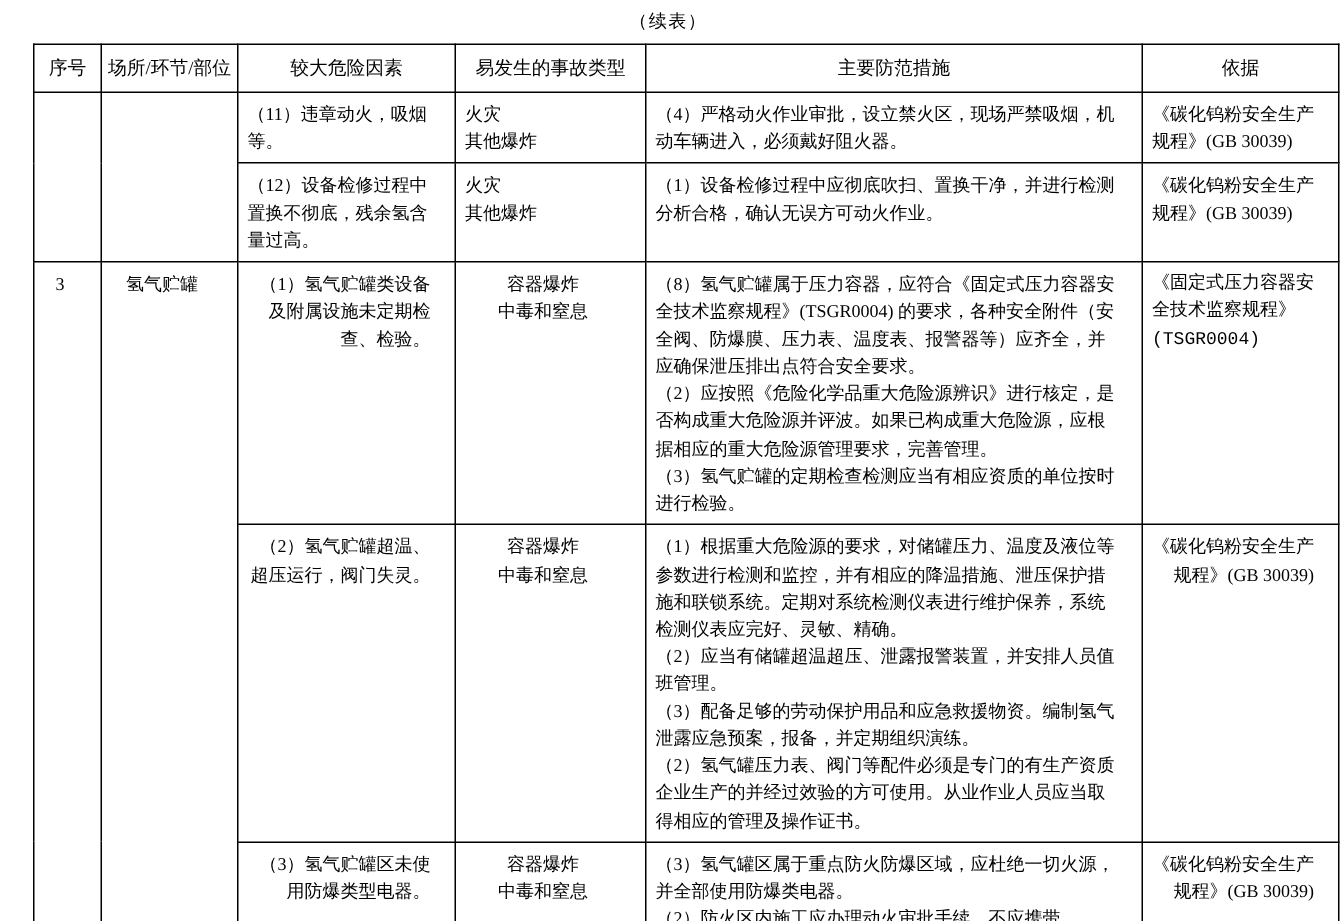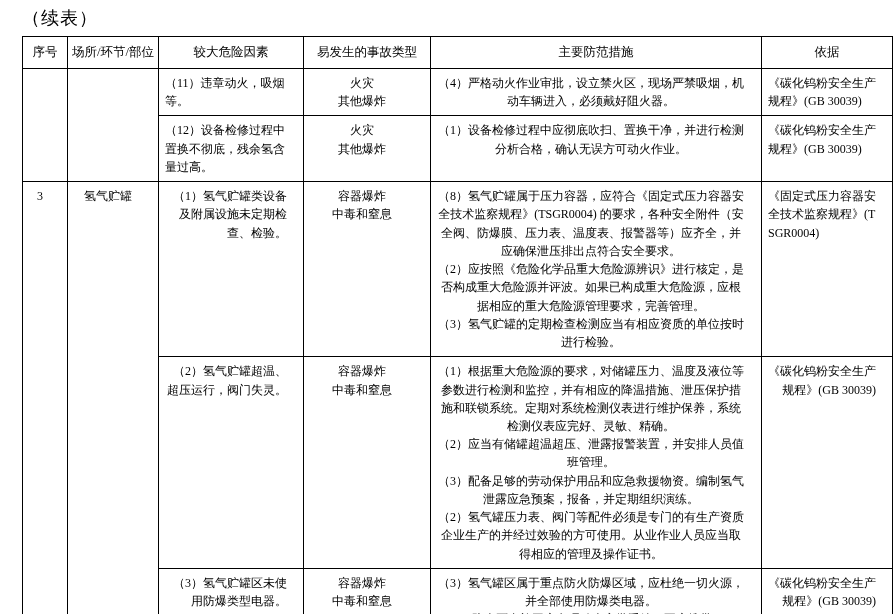--- a/index.html
+++ b/index.html
@@ -16,22 +16,22 @@
     overflow: hidden;
   }
   .page {
     position: relative;
     width: 895px;
     height: 614px;
     box-sizing: border-box;
     padding: 0 22px;
   }
   .cont-label {
-    text-align: left;
-    font-size: 18px;
+    text-align: center;
+    font-size: 12px;
     padding: 6px 4px 4px 0;
     letter-spacing: 1px;
   }
   table.main {
     border-collapse: collapse;
     width: 851px;
     table-layout: fixed;
     margin-top: 2px;
   }
   table.main td, table.main th {
@@ -51,31 +51,31 @@
   }
   .c-num { width: 36px; text-align: center; vertical-align: middle; }
   .c-place { width: 82px; text-align: center; vertical-align: middle; }
   .c-hazard { width: 136px; }
   .c-accident { width: 118px; }
   .c-measure { width: 322px; }
   .c-basis { width: 122px; }
   .mid { vertical-align: middle; text-align: right; }
   .ctr { text-align: center; }
   p.l { margin: 0; text-indent: 0; }
-  .cell-lines p { margin: 0; text-align: center; }
+  .cell-lines p { margin: 0; }
   .footer {
     position: absolute;
     left: 0;
     right: 0;
     bottom: 8px;
     text-align: center;
     font-size: 12.5px;
     letter-spacing: 2px;
   }
-  .nowrapish { word-break: break-all; }
+  .nowrapish { word-break: break-all; font-family: Liberation Mono, monospace; }
 </style>
 </head>
 <body>
 
 <div class="page">
 
   <div class="cont-label">（续表）</div>
 
   <table class="main">
     <thead>

